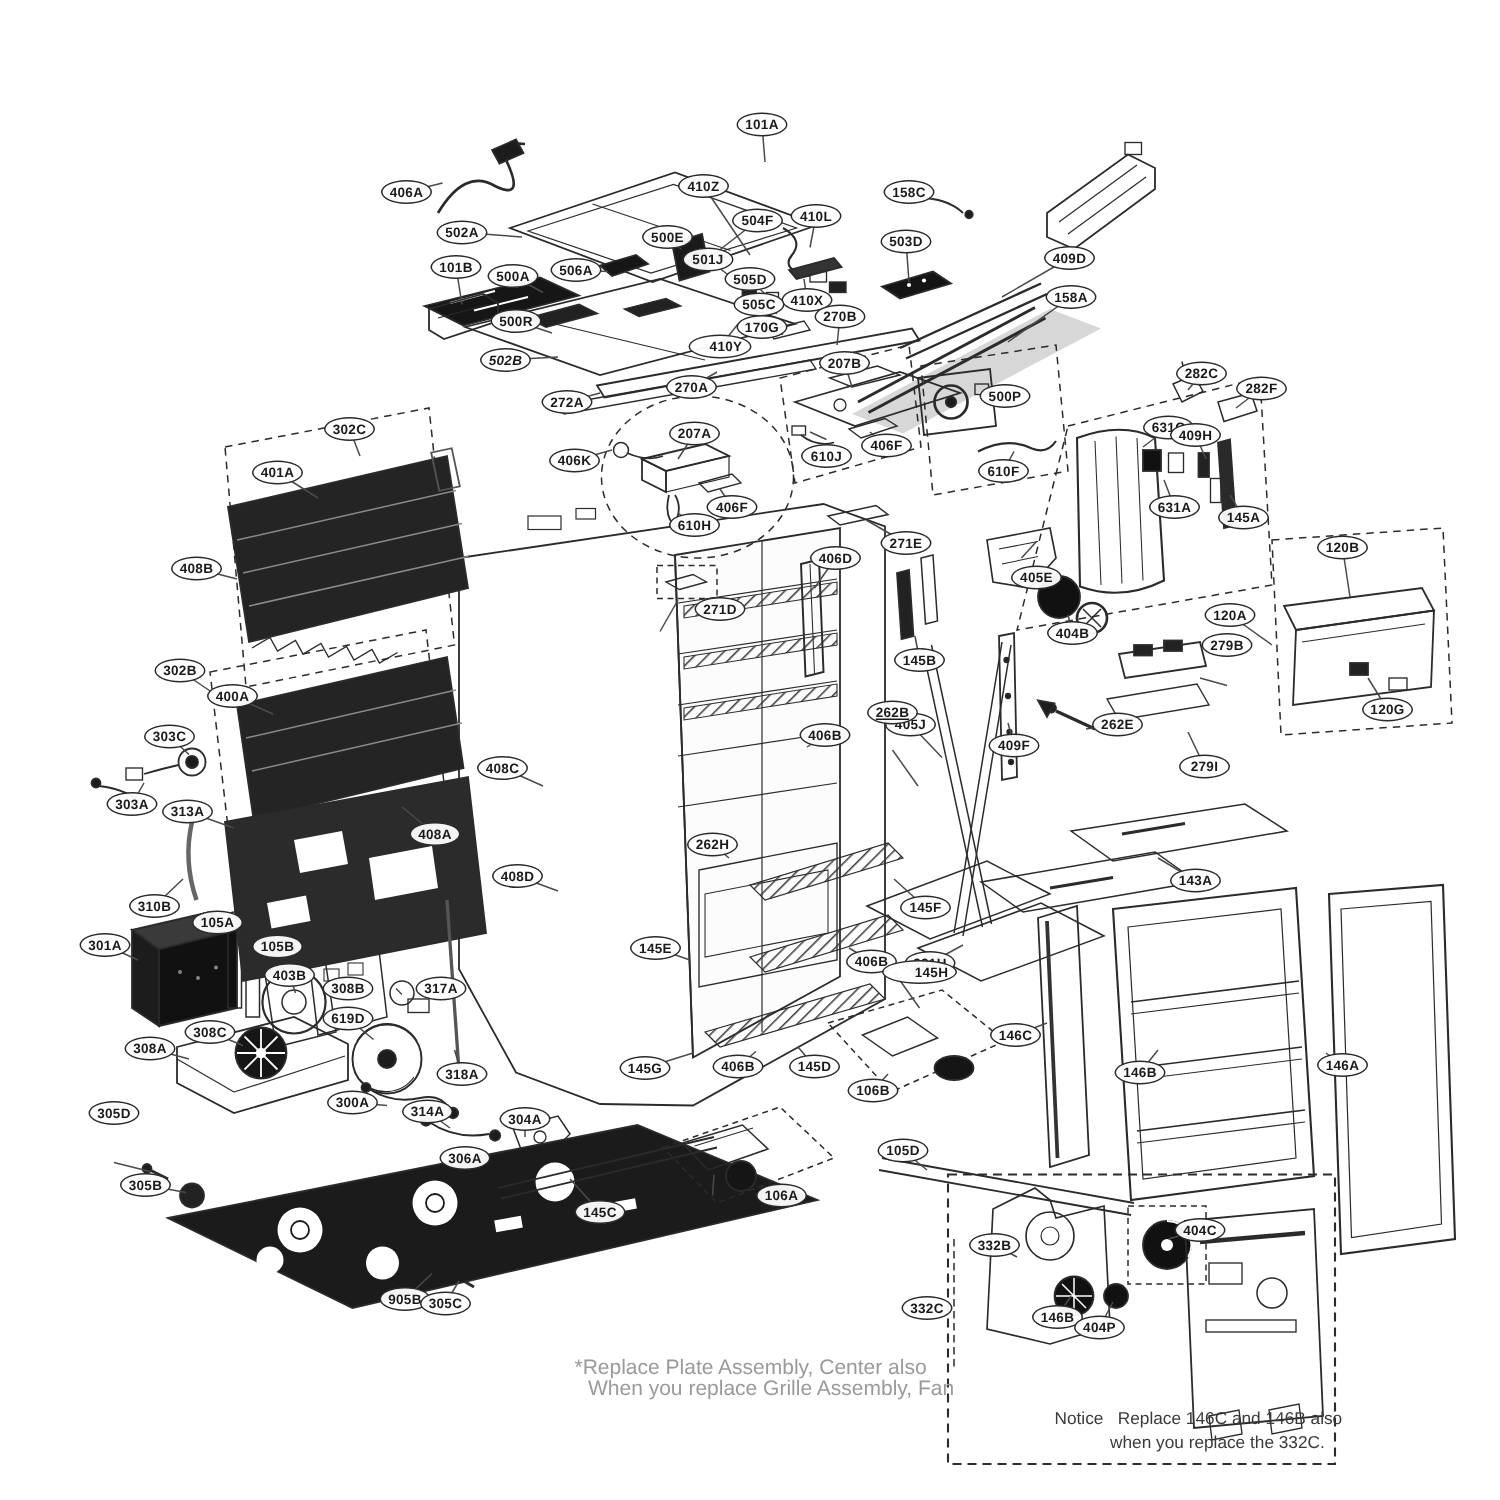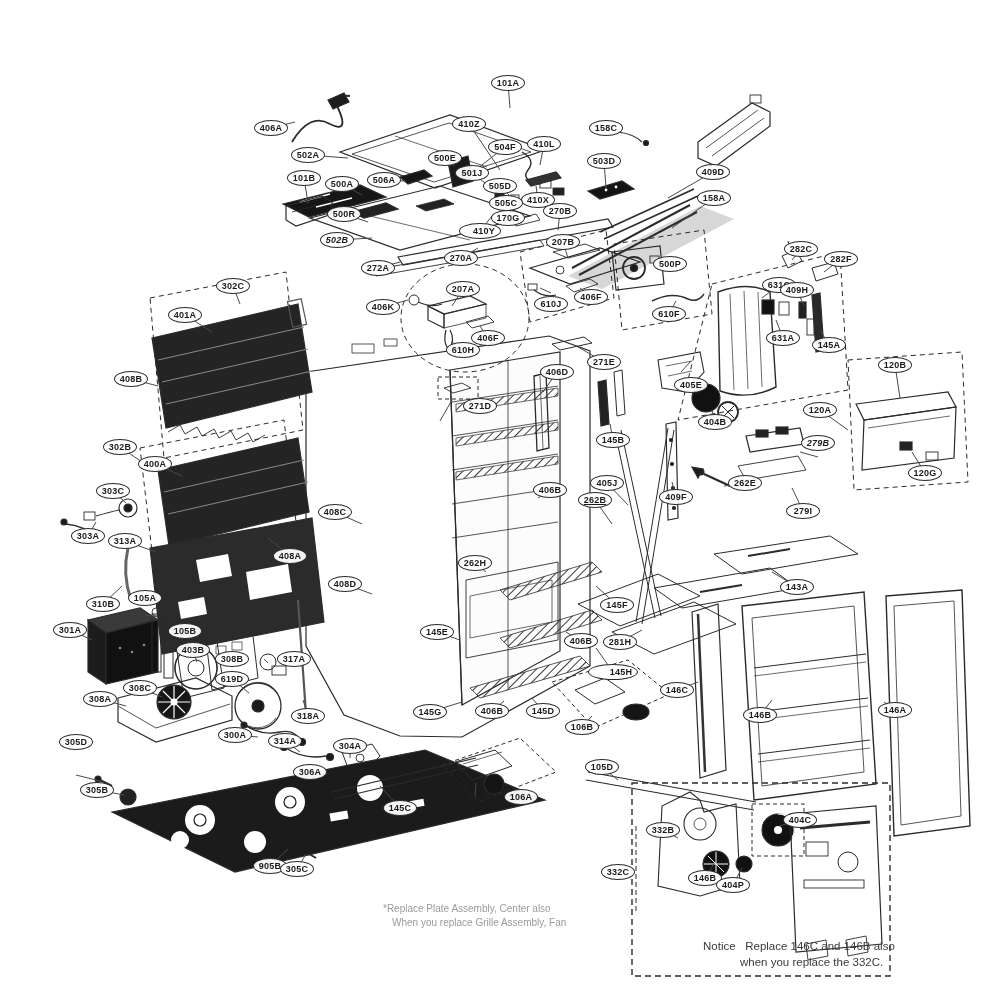--- a/index.html
+++ b/index.html
@@ -6,21 +6,21 @@
   body{width:1000px;height:1000px;background:#ffffff;position:relative;overflow:hidden;
        font-family:"Liberation Sans",sans-serif}
   #stage{position:absolute;left:0;top:0;width:1000px;height:1000px}
   svg.layer{position:absolute;left:0;top:0;z-index:1}
   #leader-svg{z-index:2}
   .part-label{position:absolute;transform:translate(-50%,-50%);min-width:24px;padding:1px 4px;
        height:12px;line-height:12px;font-size:9px;font-weight:bold;color:#1a1a1a;
        border:1.4px solid #2a2a2a;border-radius:50%;background:rgba(255,255,255,.95);
        text-align:center;letter-spacing:.2px;z-index:3;white-space:nowrap}
   .note{position:absolute;white-space:pre;z-index:2}
-  .footnote-line{color:#9a9a9c;font-size:10px}
+  .footnote-line{color:#9a9a9c;font-size:14px}
   .notice-line{color:#3a3a3a;font-size:11.5px}
 </style>
 </head>
 <body>
 
 <div id="stage">
 
   <svg class="layer" width="1000" height="1000" viewBox="0 0 1000 1000" fill="none" stroke="#2b2b2b" stroke-width="1.2">
     <defs>
       <pattern id="hatch" width="6" height="6" patternUnits="userSpaceOnUse" patternTransform="rotate(45)">
@@ -479,35 +479,35 @@
       <div class="part-label" style="left: 113px; top: 491px;">303C</div>
       <div class="part-label" style="left: 88px; top: 536px;">303A</div>
       <div class="part-label" style="left: 125px; top: 541px;">313A</div>
       <div class="part-label" style="left: 290px; top: 556px;">408A</div>
       <div class="part-label" style="left: 103px; top: 604px;">310B</div>
       <div class="part-label" style="left: 335px; top: 512px;">408C</div>
       <div class="part-label" style="left: 345px; top: 584px;">408D</div>
       <div class="part-label" style="left: 475px; top: 563px;">262H</div>
       <div class="part-label" style="left: 550px; top: 490px;">406B</div>
       <div class="part-label" style="left: 607px; top: 483px;">405J</div>
-      <div class="part-label" style="left: 595px; top: 500px; text-decoration: underline;">262B</div>
+      <div class="part-label" style="left: 595px; top: 475px; text-decoration: underline;">262B</div>
       <div class="part-label" style="left: 676px; top: 497px;">409F</div>
       <div class="part-label" style="left: 745px; top: 483px;">262E</div>
-      <div class="part-label" style="left: 818px; top: 443px; font-style: italic;">279B</div>
+      <div class="part-label" style="left: 818px; top: 430px;">279B</div>
       <div class="part-label" style="left: 803px; top: 511px;">279I</div>
       <div class="part-label" style="left: 925px; top: 473px;">120G</div>
       <div class="part-label" style="left: 797px; top: 587px;">143A</div>
       <div class="part-label" style="left: 617px; top: 605px;">145F</div>
       <div class="part-label" style="left: 437px; top: 632px;">145E</div>
       <div class="part-label" style="left: 581px; top: 641px;">406B</div>
       <div class="part-label" style="left: 620px; top: 642px;">281H</div>
-      <div class="part-label" style="left: 613px; top: 672px; padding-left: 20px;">145H</div>
+      <div class="part-label" style="left: 613px; top: 648px; padding-left: 20px;">145H</div>
       <div class="part-label" style="left: 677px; top: 690px;">146C</div>
       <div class="part-label" style="left: 70px; top: 630px;">301A</div>
-      <div class="part-label" style="left: 145px; top: 598px; text-align: center;">105A</div>
+      <div class="part-label" style="left: 145px; top: 615px; text-align: center;">105A</div>
       <div class="part-label" style="left: 185px; top: 631px;">105B</div>
       <div class="part-label" style="left: 193px; top: 650px;">403B</div>
       <div class="part-label" style="left: 232px; top: 659px;">308B</div>
       <div class="part-label" style="left: 264px; top: 659px; margin-left: 30px;">317A</div>
       <div class="part-label" style="left: 232px; top: 679px;">619D</div>
       <div class="part-label" style="left: 140px; top: 688px;">308C</div>
       <div class="part-label" style="left: 100px; top: 699px;">308A</div>
       <div class="part-label" style="left: 308px; top: 716px;">318A</div>
       <div class="part-label" style="left: 235px; top: 735px;">300A</div>
       <div class="part-label" style="left: 285px; top: 741px;">314A</div>

